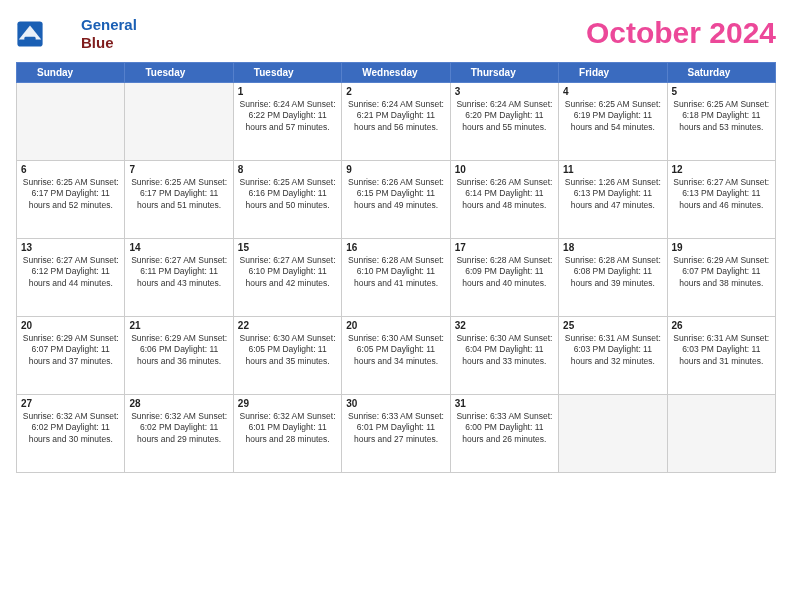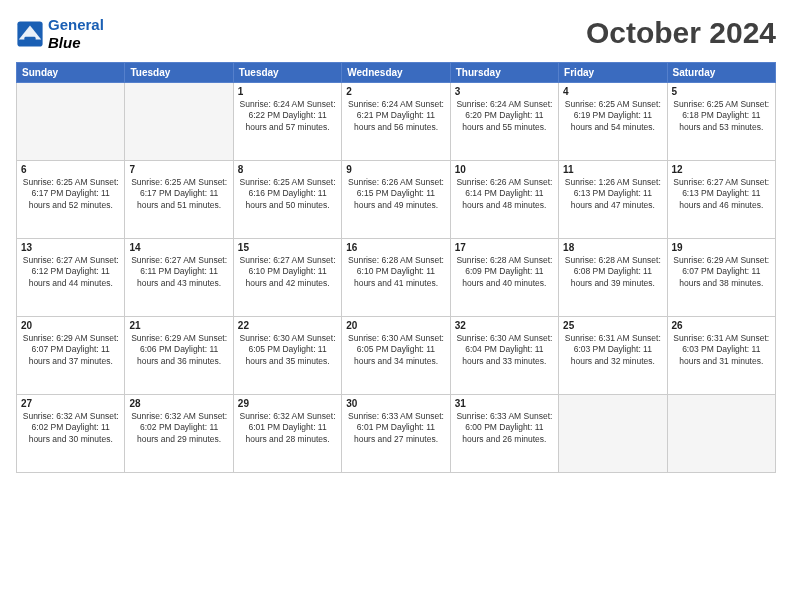--- a/index.html
+++ b/index.html
@@ -18,20 +18,21 @@
     }
     .header {
       display: flex;
       justify-content: space-between;
       align-items: flex-start;
       margin-bottom: 10px;
     }
     .logo {
       display: flex;
       align-items: center;
+      gap: 33px;
     }
     .logo-text {
       font-size: 15px;
       font-weight: bold;
       color: #333;
       line-height: 1.2;
     }
     .logo-text span {
       color: #1a5fb4;
     }
@@ -39,39 +40,39 @@
       width: 28px;
       height: 28px;
       margin-right: 4px;
     }
     .title-block {
       text-align: right;
     }
     .month-title {
       font-size: 30px;
       font-weight: bold;
-      color: #404040;
+      color: #ec4899;
       line-height: 1.1;
       margin-left: 40px;
     }
     .location {
       font-size: 13px;
       color: #555;
       margin-top: 2px;
     }
     .calendar {
       width: 100%;
       border-collapse: collapse;
       font-size: 9.5px;
     }
     .calendar th {
       background: #3a6bbf;
       color: #fff;
       text-align: left;
-      padding: 4px 5px;
+      padding: 4px 20px;
       font-size: 10px;
       border: 1px solid #5580cc;
     }
     .calendar td {
       border: 1px solid #ccc;
       vertical-align: top;
       padding: 3px 4px;
       width: calc(100% / 7);
       height: 78px;
       background: #fff;
@@ -102,21 +103,21 @@
 <div class="page">
   <div class="header">
     <div class="logo">
       <svg class="logo-icon" viewBox="0 0 40 40">
         <rect x="2" y="2" width="36" height="36" rx="4" fill="#1a5fb4"></rect>
         <polygon points="20,8 36,28 4,28" fill="white" opacity="0.9"></polygon>
         <rect x="12" y="24" width="16" height="10" rx="2" fill="#1a5fb4"></rect>
       </svg>
       <div class="logo-text">
         <div><span>General</span></div>
-        <div><span style="color:#000000;font-style:italic;">Blue</span></div>
+        <div><span style="color:#7f1d1d;">Blue</span></div>
       </div>
     </div>
     <div class="title-block">
       <div class="month-title">October 2024</div>
     </div>
   </div>
 
   <table class="calendar">
     <thead>
       <tr>

